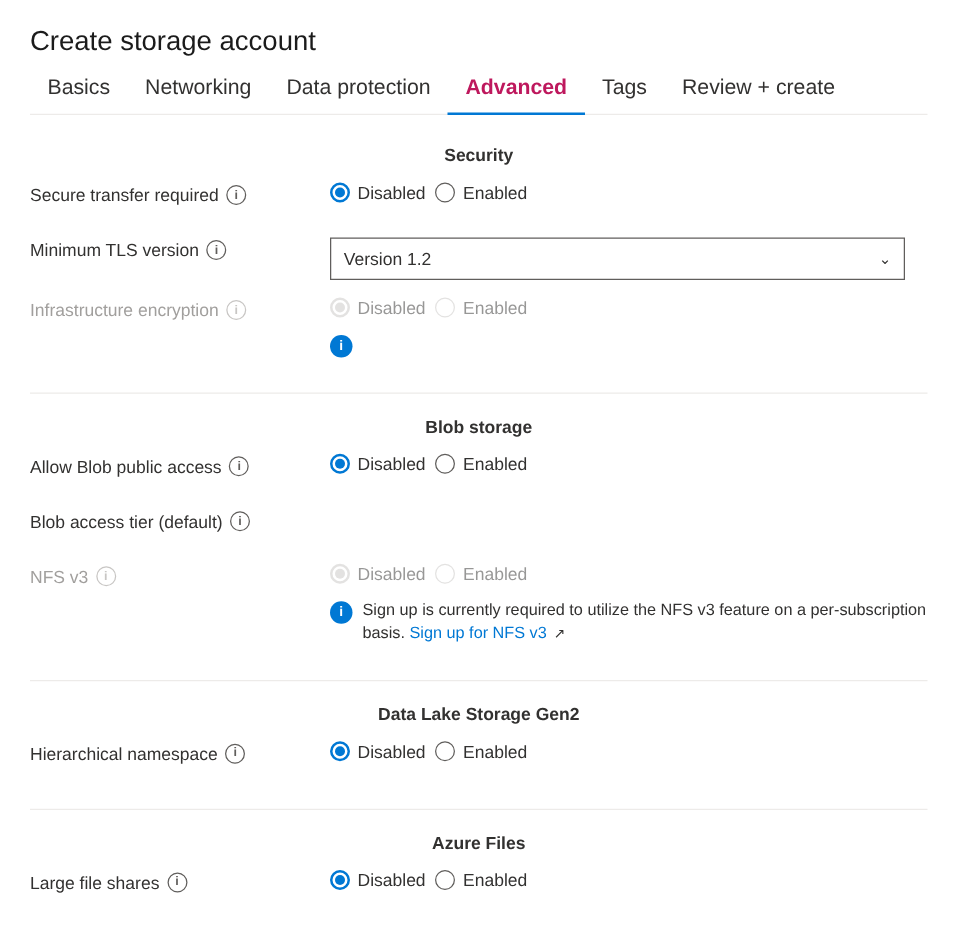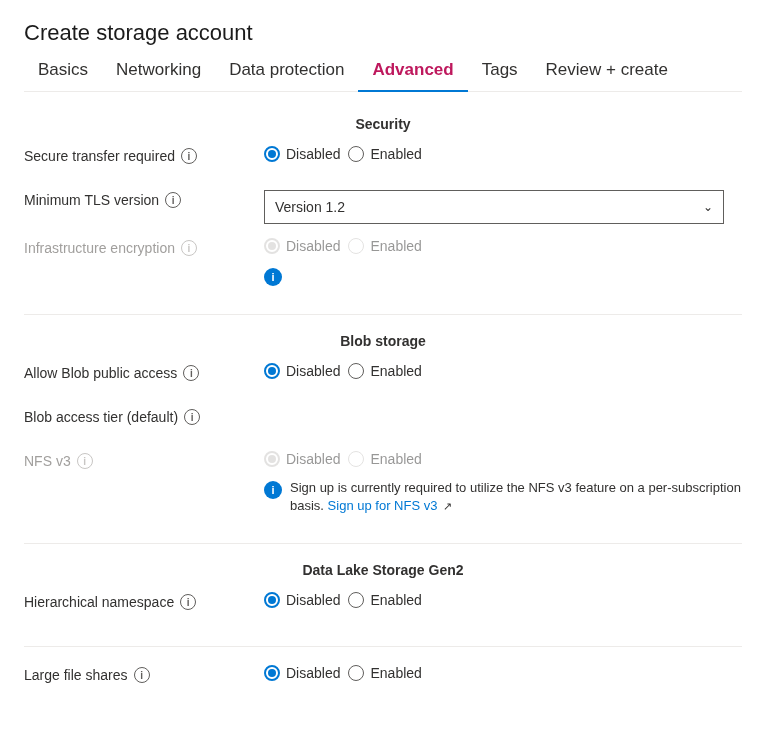--- a/index.html
+++ b/index.html
@@ -343,20 +343,21 @@
           <span>Enabled</span>
         </label>
       </div>
     </div>
   </div>
 </div>
 
 <div class="divider"></div>
 
 <div class="form-section">
+  <div class="section-title">Azure Files</div>
 
   <div class="form-row">
     <div class="form-label">
       <span>Large file shares</span>
       <span class="info-icon">i</span>
     </div>
     <div class="form-control">
       <div class="radio-group">
         <label class="radio-option">
           <div class="radio-circle selected"></div>

